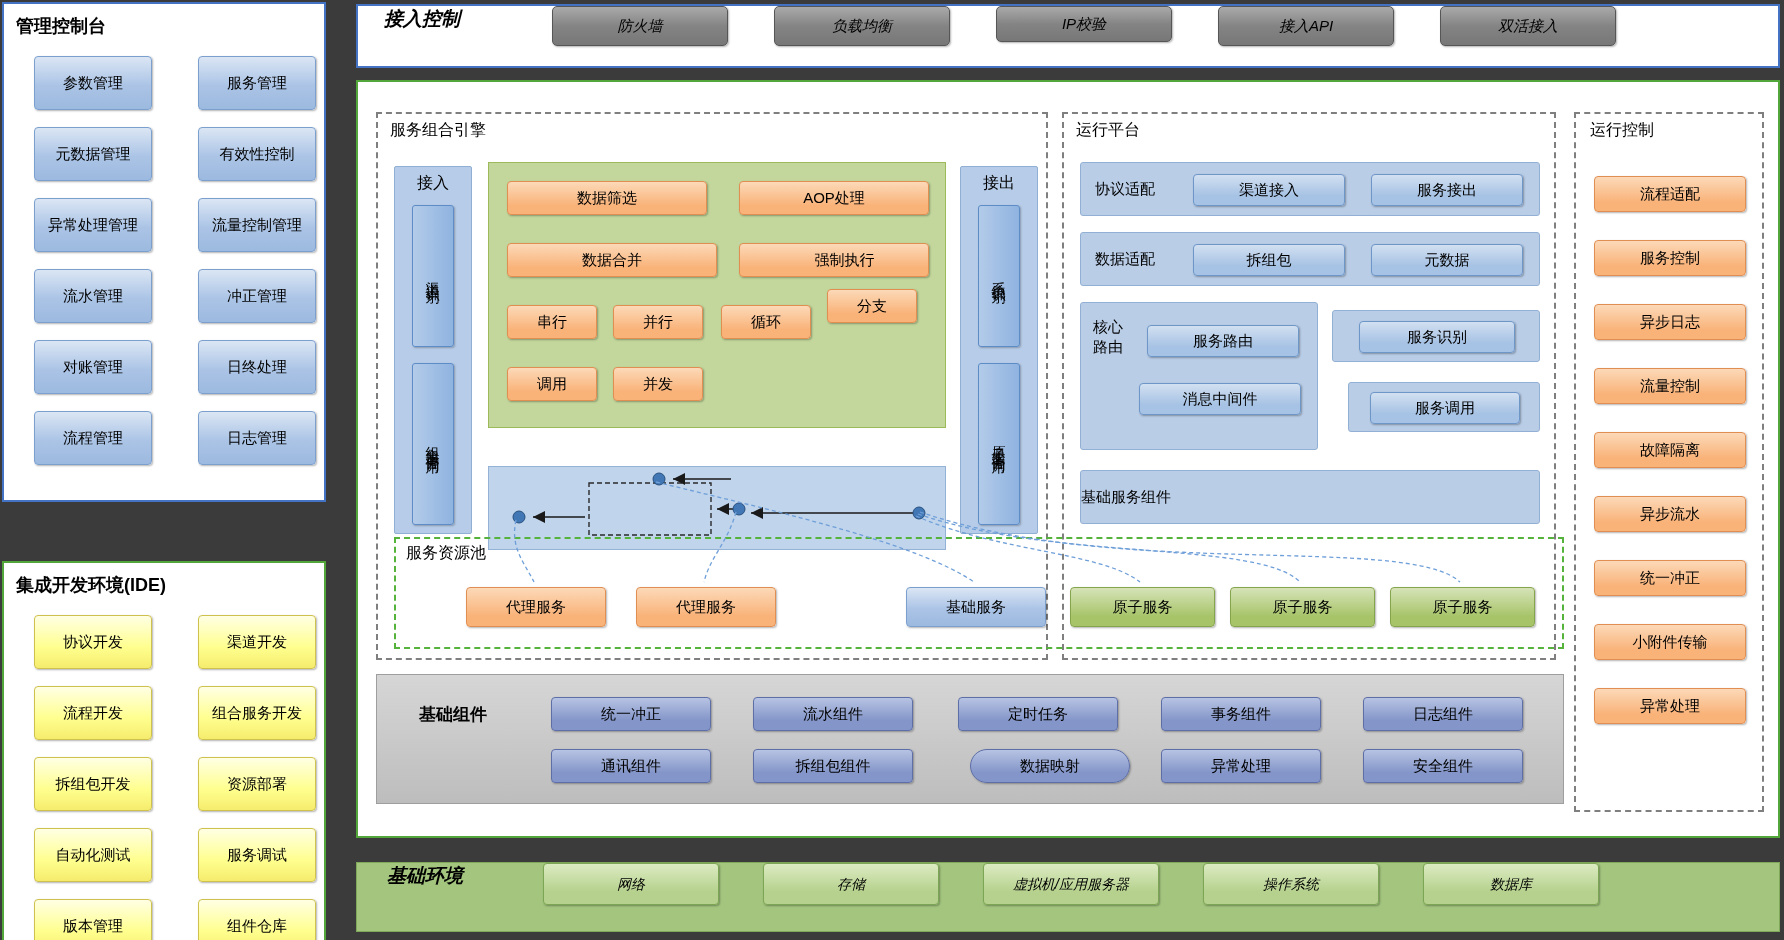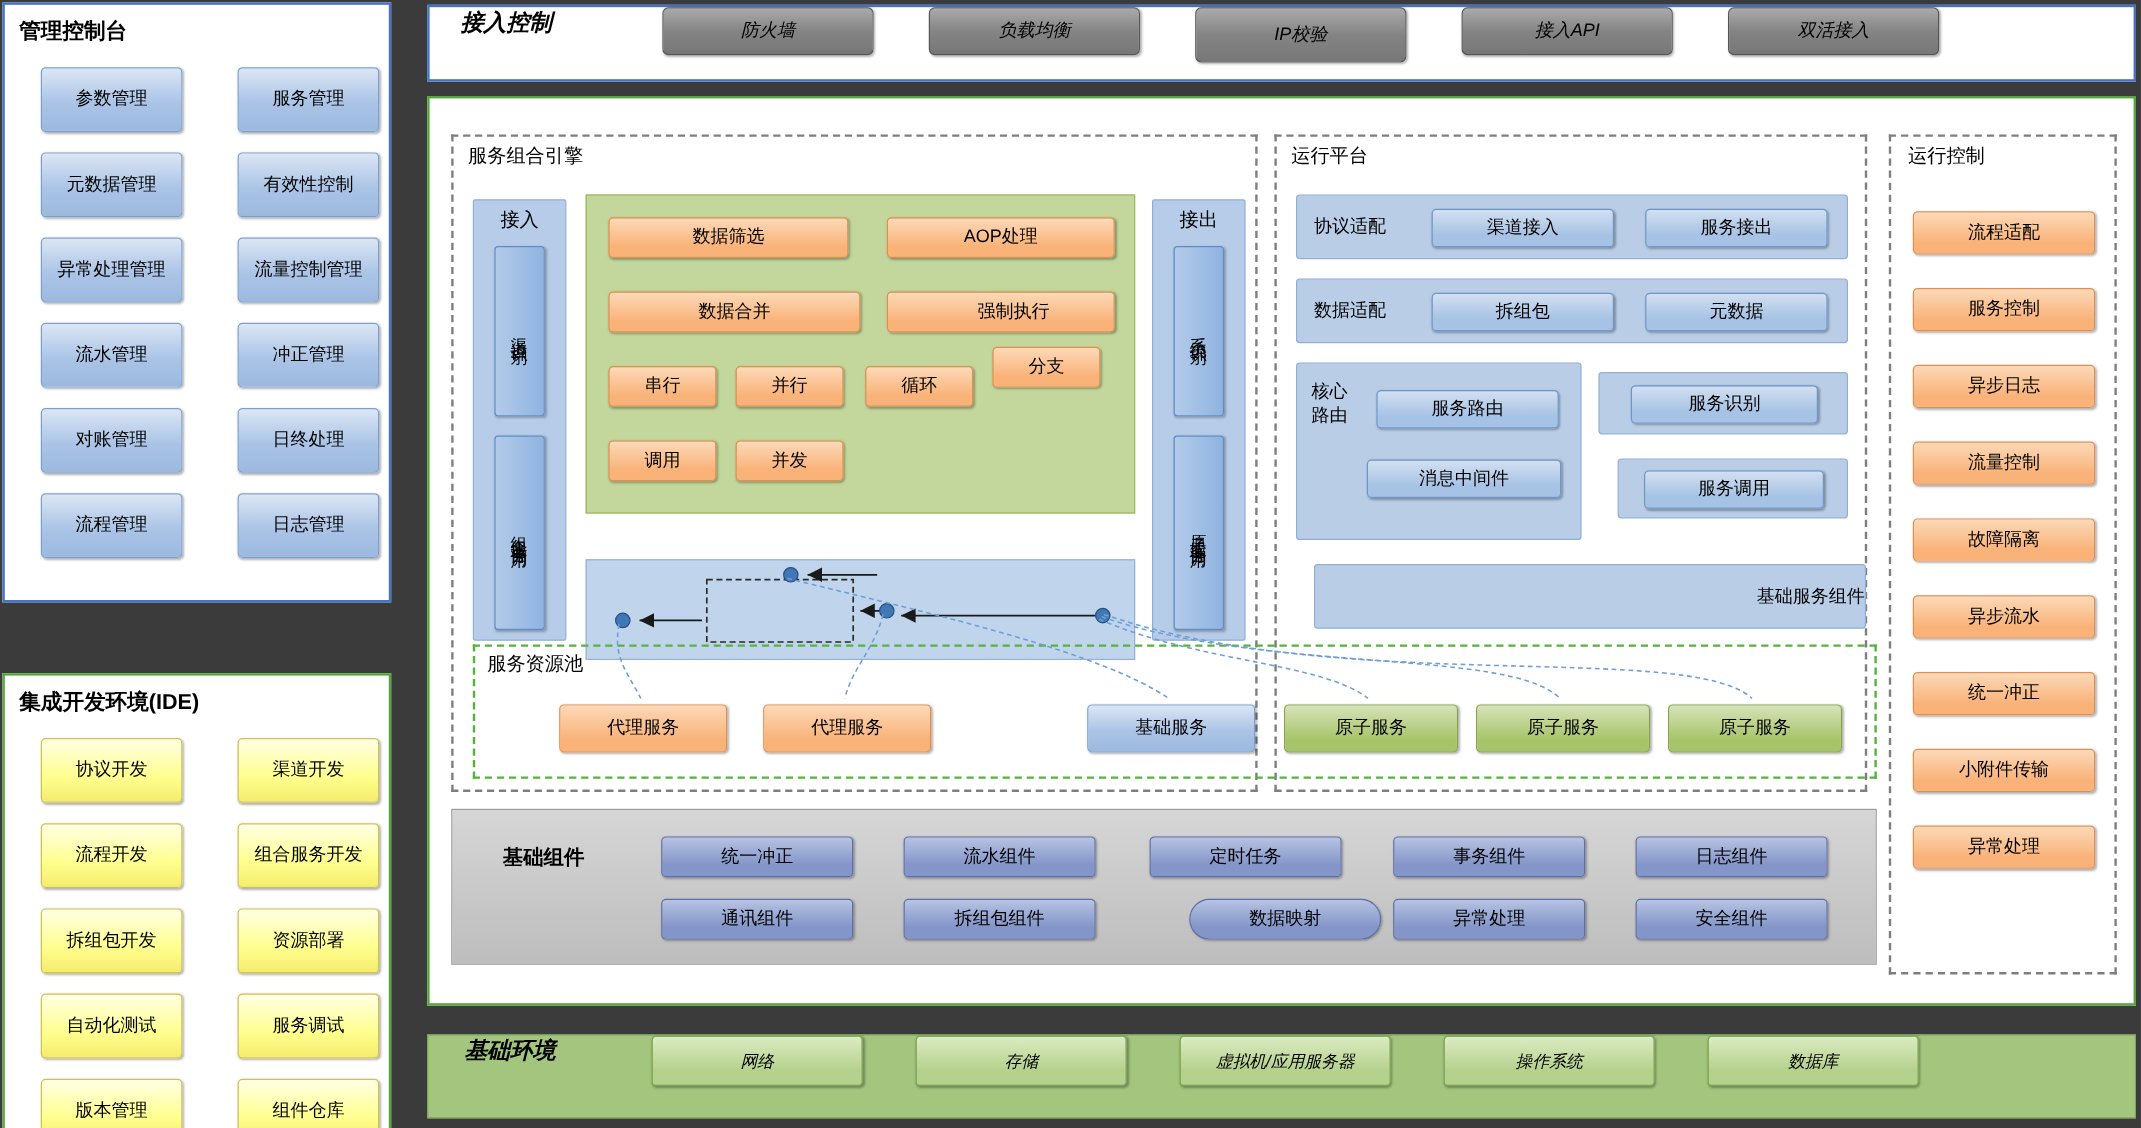--- a/index.html
+++ b/index.html
@@ -35,21 +35,21 @@
   .flowbox{position:absolute;background:#c0d4ec;border:1px solid #94b2d6;box-sizing:border-box;}
   .prow{position:absolute;background:#b9cde7;border:1px solid #92b0d4;border-radius:3px;box-sizing:border-box;}
   .prow-label{position:absolute;left:14px;top:50%;transform:translateY(-50%);font-size:15px;}
   .core-label{position:absolute;left:12px;top:14px;width:36px;font-size:15px;line-height:1.35;}
   .graybox{position:absolute;background:linear-gradient(#d6d6d6,#bdbdbd);border:1px solid #9e9e9e;box-sizing:border-box;}
   .graybox-label{position:absolute;left:42px;top:28px;font-size:17px;font-weight:bold;}
   .bar{display:flex;align-items:flex-start;font-style:italic;}
   .bar-title{font-size:19px;font-weight:bold;}
   .env-bar{background:#a3c57e;border:1px solid #7fa859;}
   .connectors{position:absolute;left:0;top:0;pointer-events:none;}
-  .centered{display:flex;align-items:center;justify-content:flex-end;font-size:15px;margin-left:15px;}
+  .centered{display:flex;align-items:center;justify-content:flex-start;font-size:15px;}
 </style>
 </head>
 <body>
 
 <div class="stage">
 
   <section class="panel" style="left:2px;top:2px;width:324px;height:500px;border:2px solid #4472c4;">
     <h2 class="panel-title">管理控制台</h2>
     <div class="cols">
       <div class="col">
@@ -88,21 +88,21 @@
         <div class="btn btn-yellow">服务调试</div>
         <div class="btn btn-yellow">组件仓库</div>
       </div>
     </div>
   </section>
 
   <section class="panel bar" style="left:356px;top:4px;width:1424px;height:64px;border:2px solid #4472c4;padding-left:26px;">
     <span class="bar-title" style="margin-right:92px;">接入控制</span>
     <div class="btn btn-gray" style="width:176px;height:40px;margin-right:46px;">防火墙</div>
     <div class="btn btn-gray" style="width:176px;height:40px;margin-right:46px;">负载均衡</div>
-    <div class="btn btn-gray" style="width:176px;height:46px;margin-right:46px;">IP校验</div>
+    <div class="btn btn-gray" style="width:176px;height:36px;margin-right:46px;">IP校验</div>
     <div class="btn btn-gray" style="width:176px;height:40px;margin-right:46px;">接入API</div>
     <div class="btn btn-gray" style="width:176px;height:40px;margin-right:46px;">双活接入</div>
   </section>
 
   <section class="panel" style="left:356px;top:80px;width:1424px;height:758px;border:2px solid #53a73a;">
 
     <div class="dashed-gray" style="left:18px;top:30px;width:672px;height:548px;">
       <span class="sec-label" style="left:12px;top:6px;">服务组合引擎</span>
 
       <div class="io-col" style="left:16px;top:52px;">
@@ -208,21 +208,21 @@
 
     <div class="graybox" style="left:18px;top:592px;width:1188px;height:130px;">
       <span class="graybox-label">基础组件</span>
       <div class="btn btn-purple abs" style="left:174px;top:22px;width:160px;height:34px;">统一冲正</div>
       <div class="btn btn-purple abs" style="left:376px;top:22px;width:160px;height:34px;">流水组件</div>
       <div class="btn btn-purple abs" style="left:581px;top:22px;width:160px;height:34px;">定时任务</div>
       <div class="btn btn-purple abs" style="left:784px;top:22px;width:160px;height:34px;">事务组件</div>
       <div class="btn btn-purple abs" style="left:986px;top:22px;width:160px;height:34px;">日志组件</div>
       <div class="btn btn-purple abs" style="left:174px;top:74px;width:160px;height:34px;">通讯组件</div>
       <div class="btn btn-purple abs" style="left:376px;top:74px;width:160px;height:34px;">拆组包组件</div>
-      <div class="btn btn-purple abs" style="left:614px;top:74px;width:160px;height:34px;border-radius:17px;">数据映射</div>
+      <div class="btn btn-purple abs" style="left:593px;top:74px;width:160px;height:34px;border-radius:17px;">数据映射</div>
       <div class="btn btn-purple abs" style="left:784px;top:74px;width:160px;height:34px;">异常处理</div>
       <div class="btn btn-purple abs" style="left:986px;top:74px;width:160px;height:34px;">安全组件</div>
     </div>
 
     <svg class="connectors" width="1424" height="758" viewBox="0 0 1424 758">
       <g fill="none" stroke="#6f9fd8" stroke-width="1.3" stroke-dasharray="4 3">
         <path d="M158 438 C152 466,166 480,176 500"></path>
         <path d="M378 430 C370 460,352 475,346 500"></path>
         <path d="M298 400 C430 432,560 462,616 500"></path>
         <path d="M558 434 C640 470,744 470,782 500"></path>

